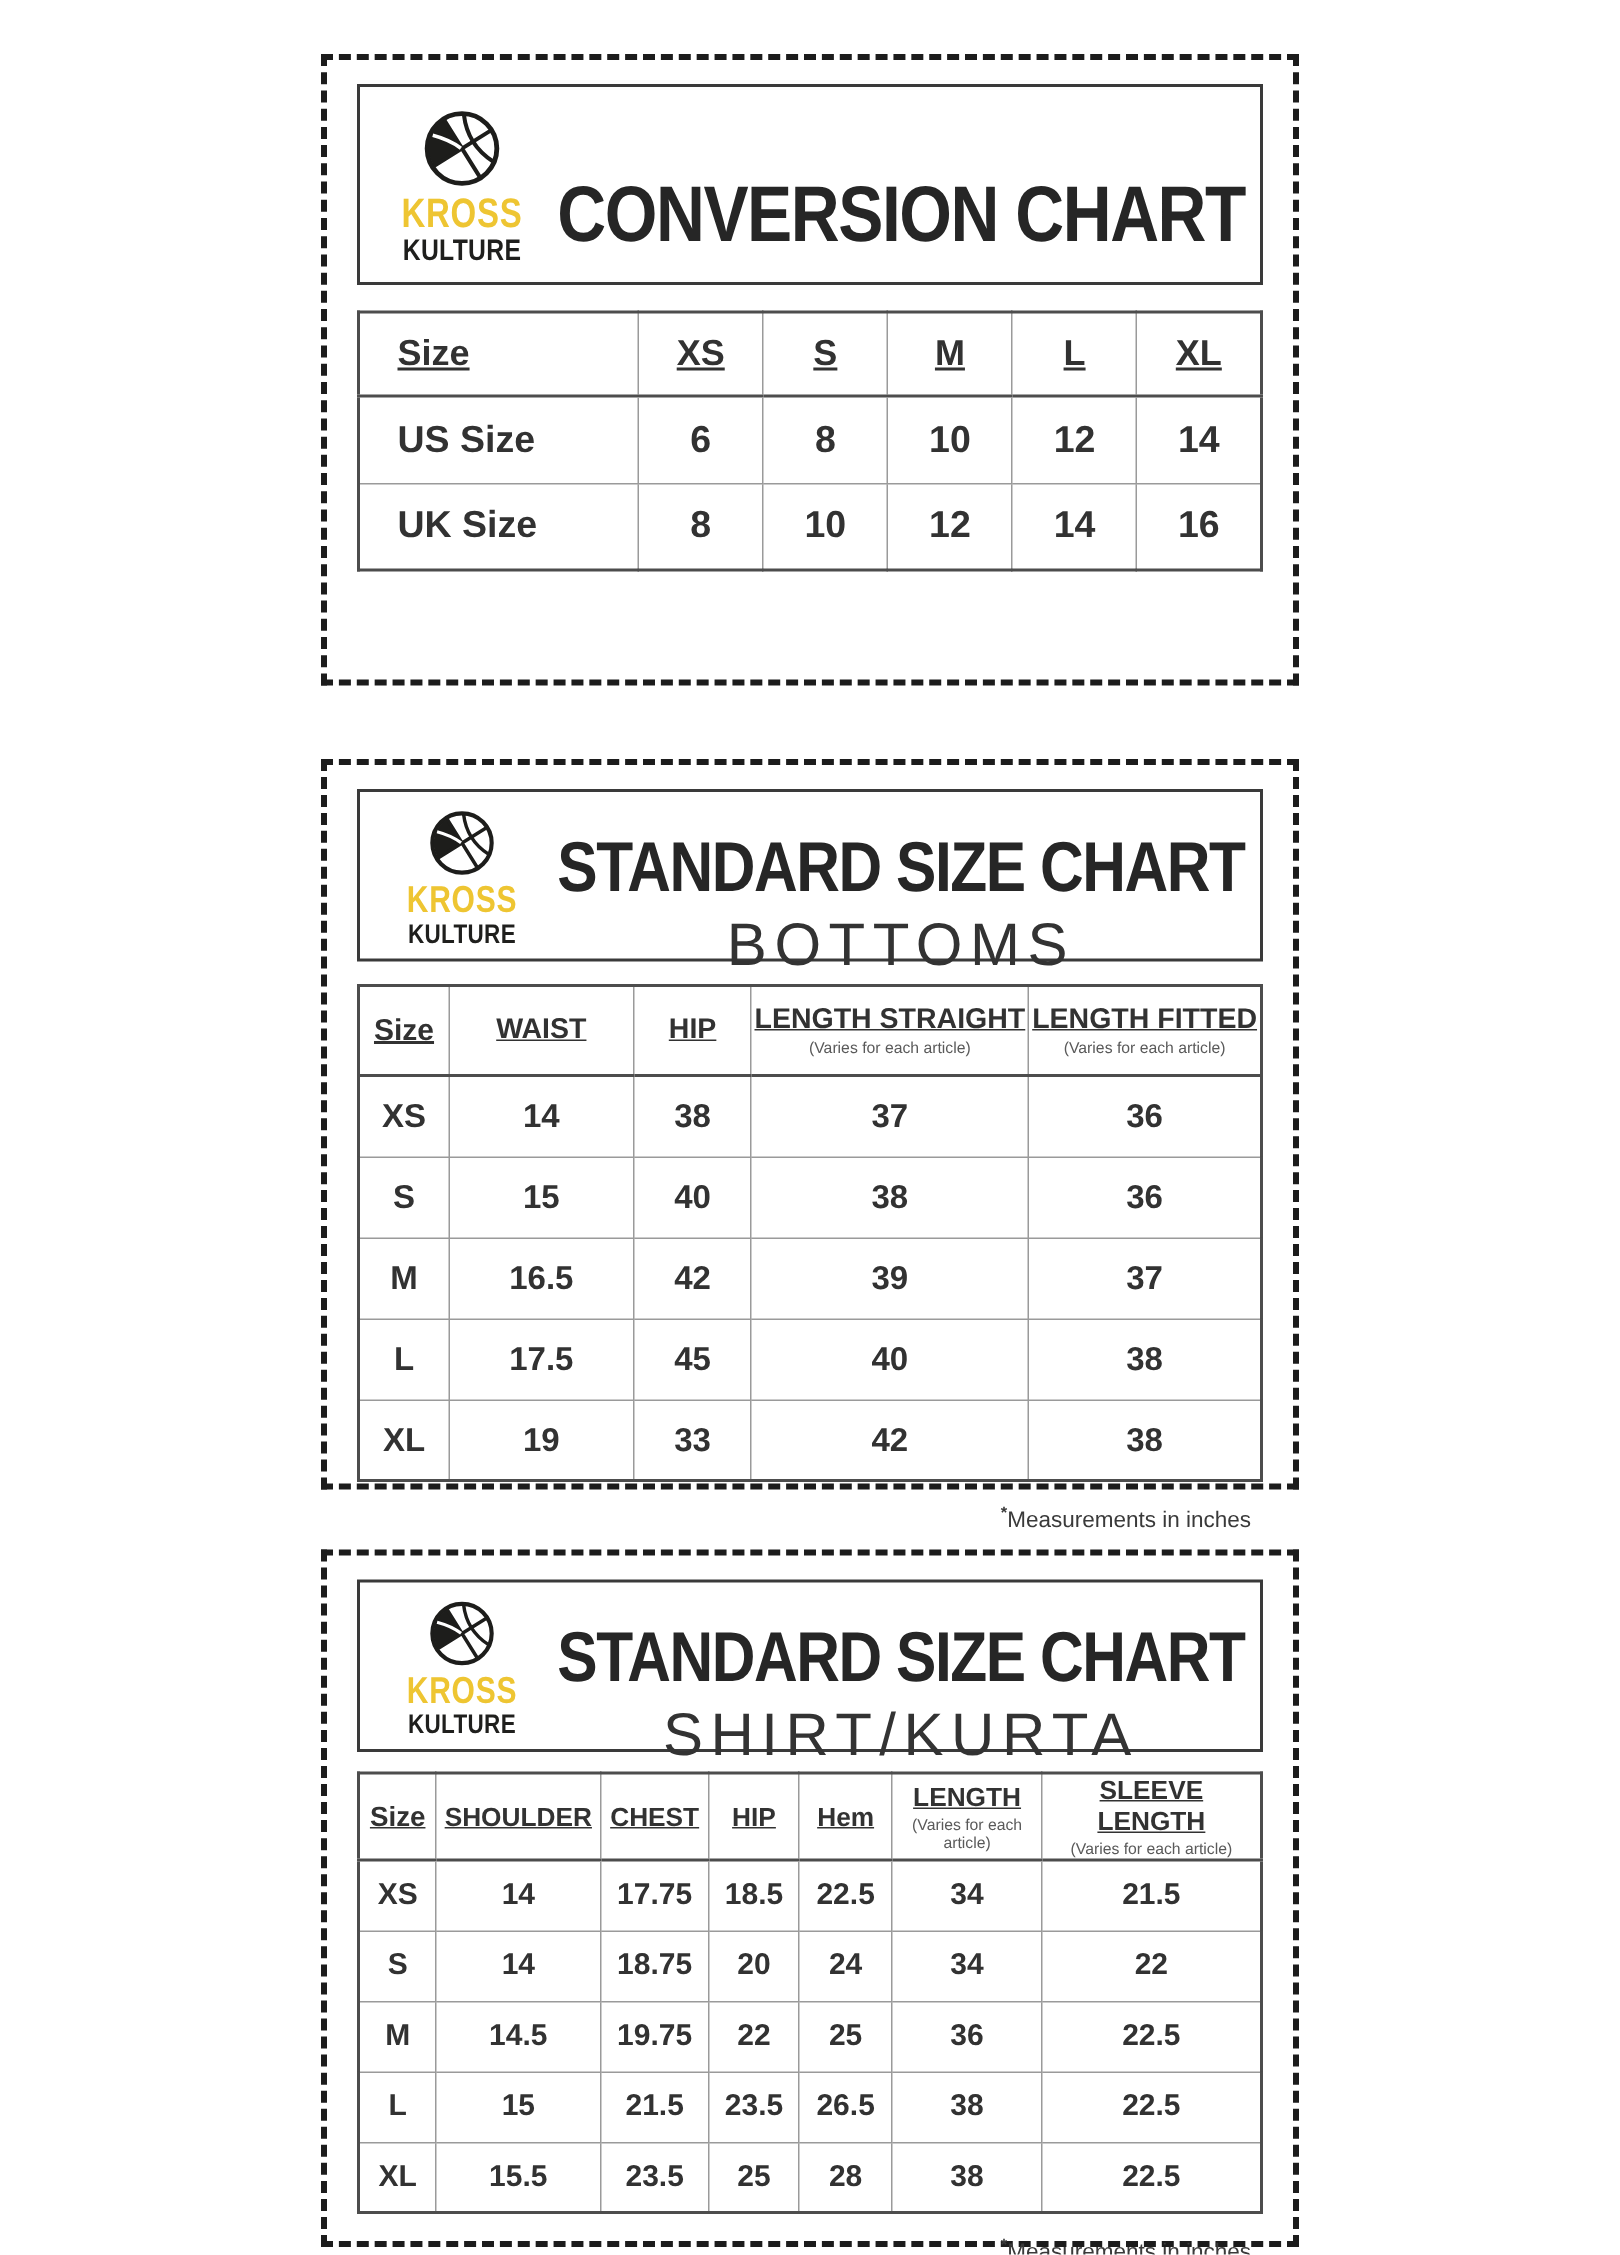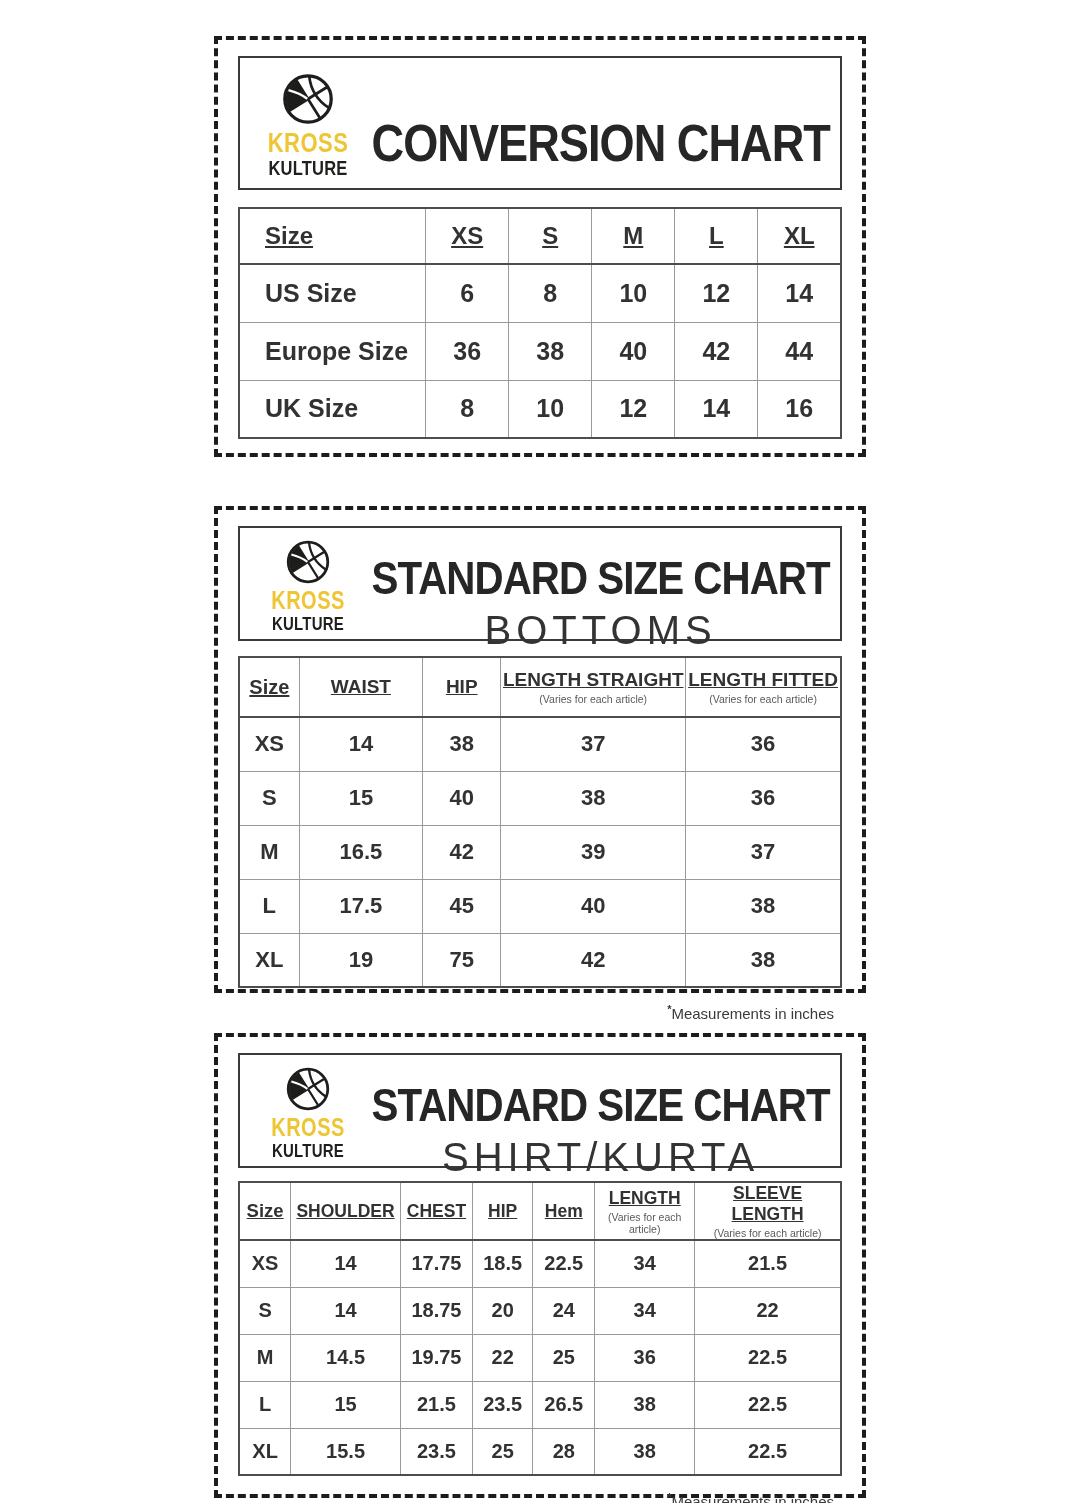--- a/index.html
+++ b/index.html
@@ -211,28 +211,20 @@
         <tbody>
           <tr>
             <td>US Size</td>
             <td>6</td>
             <td>8</td>
             <td>10</td>
             <td>12</td>
             <td>14</td>
           </tr>
           <tr>
-            <td>Europe Size</td>
-            <td>36</td>
-            <td>38</td>
-            <td>40</td>
-            <td>42</td>
-            <td>44</td>
-          </tr>
-          <tr>
             <td>UK Size</td>
             <td>8</td>
             <td>10</td>
             <td>12</td>
             <td>14</td>
             <td>16</td>
           </tr>
         </tbody>
       </table>
     </div>
@@ -306,21 +298,21 @@
           <tr>
             <td>L</td>
             <td>17.5</td>
             <td>45</td>
             <td>40</td>
             <td>38</td>
           </tr>
           <tr>
             <td>XL</td>
             <td>19</td>
-            <td>75</td>
+            <td>33</td>
             <td>42</td>
             <td>38</td>
           </tr>
         </tbody>
       </table>
     </div>
   <div class="footnote">
     <sup>*</sup><span>Measurements in inches</span>
   </div>
 </section>

